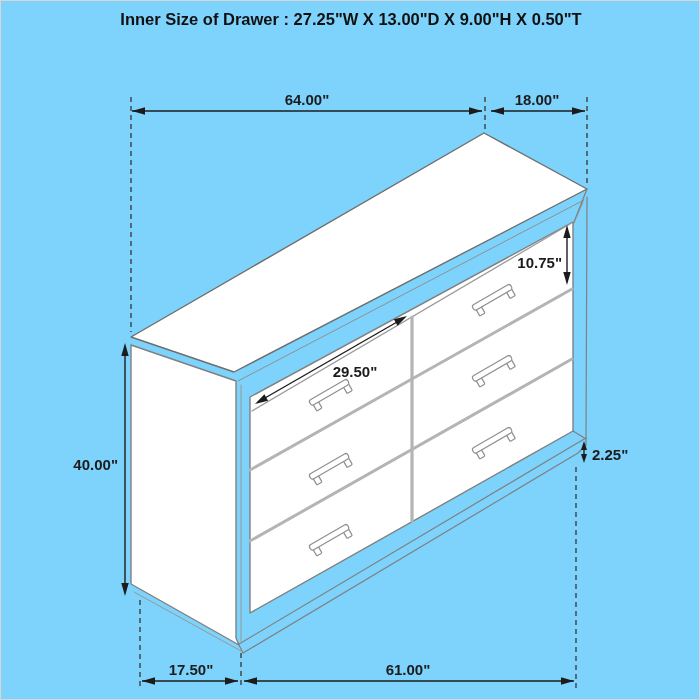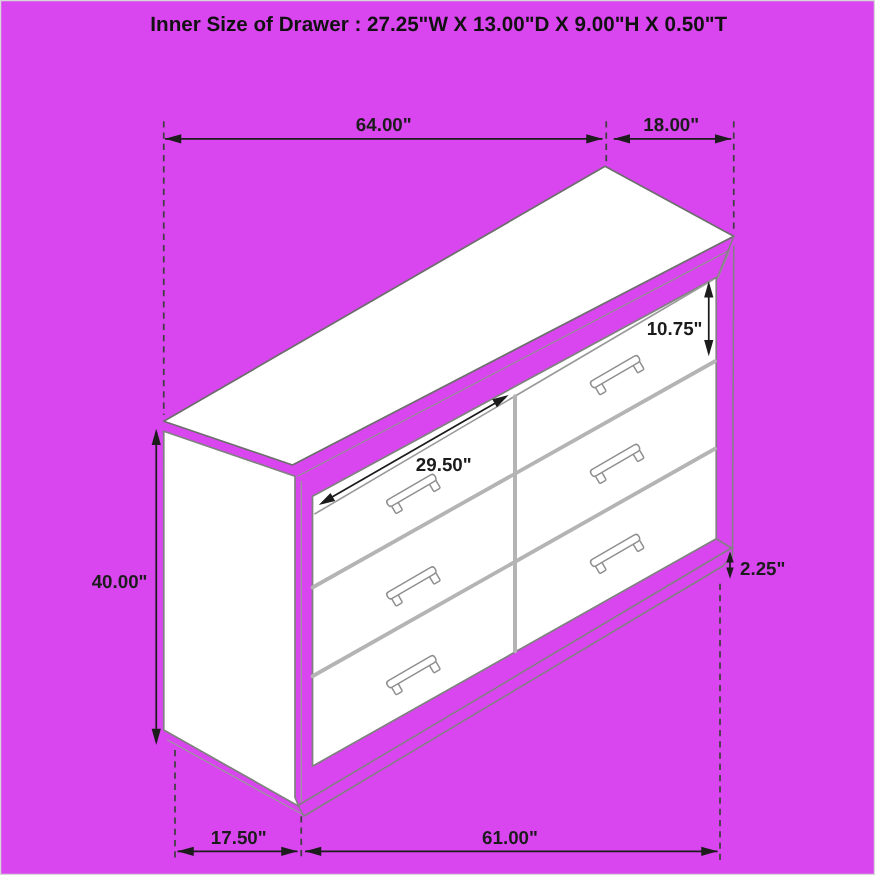--- a/index.html
+++ b/index.html
@@ -1,19 +1,19 @@
 <!DOCTYPE html>
 <html><head>
 <meta charset="utf-8">
 <style>
   html,body{margin:0;padding:0;background:#ffffff;}
   .canvas{
     position:relative;
     width:700px;height:700px;
-    background:#d946ef;
+    background:#7dd3fc;
     box-sizing:border-box;
     border:1px solid #d6d6d6;
     font-family:"Liberation Sans", sans-serif;
     overflow:hidden;
   }
   svg{display:block;}
   .dim-text{
     font-family:"Liberation Sans", sans-serif;
     font-weight:bold;
     font-size:15px;

